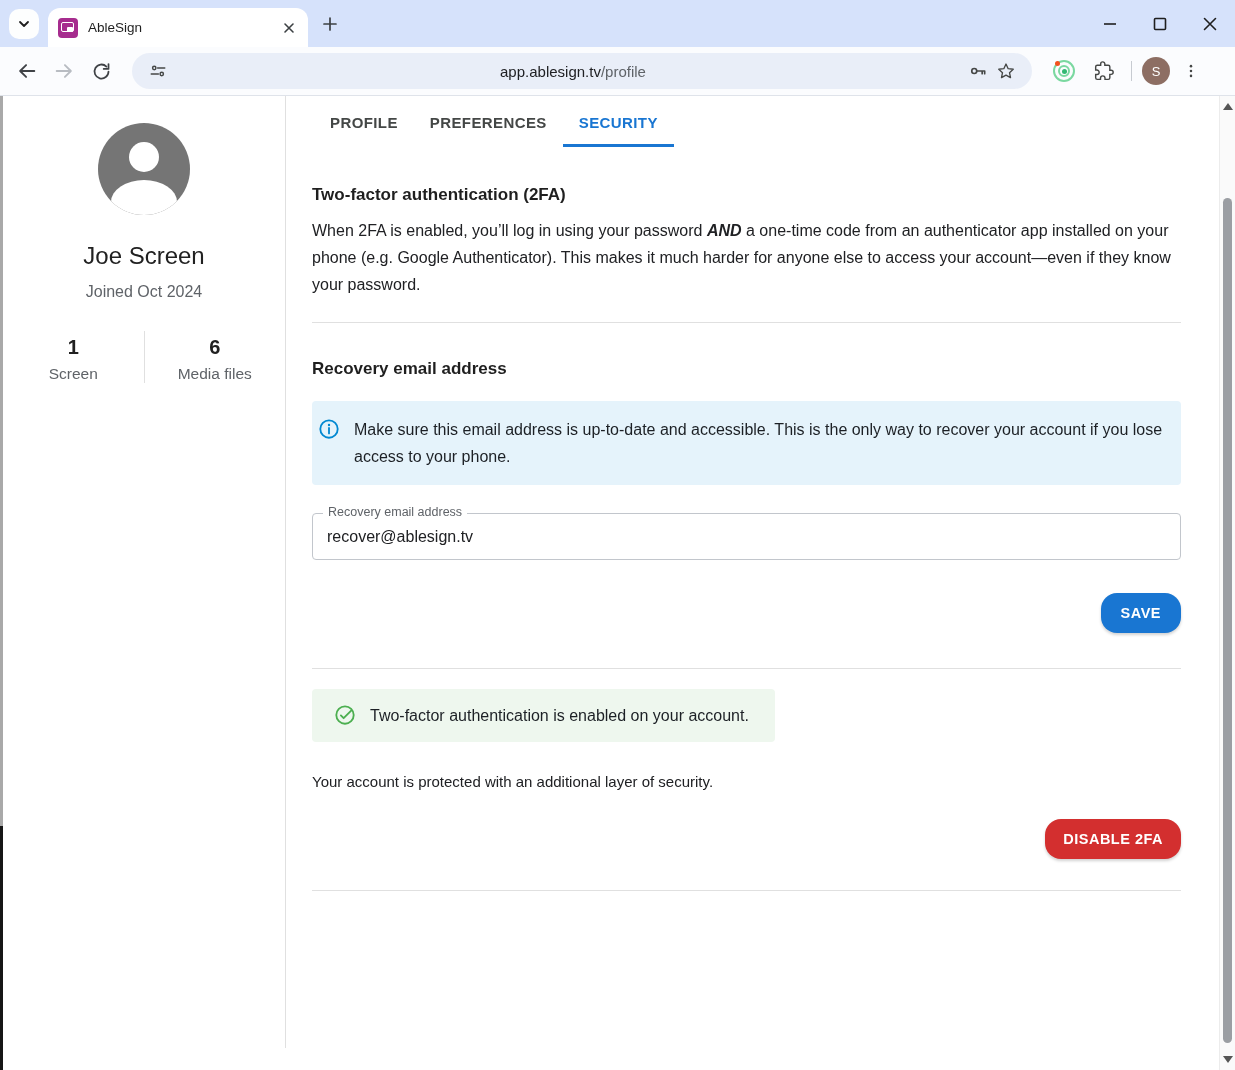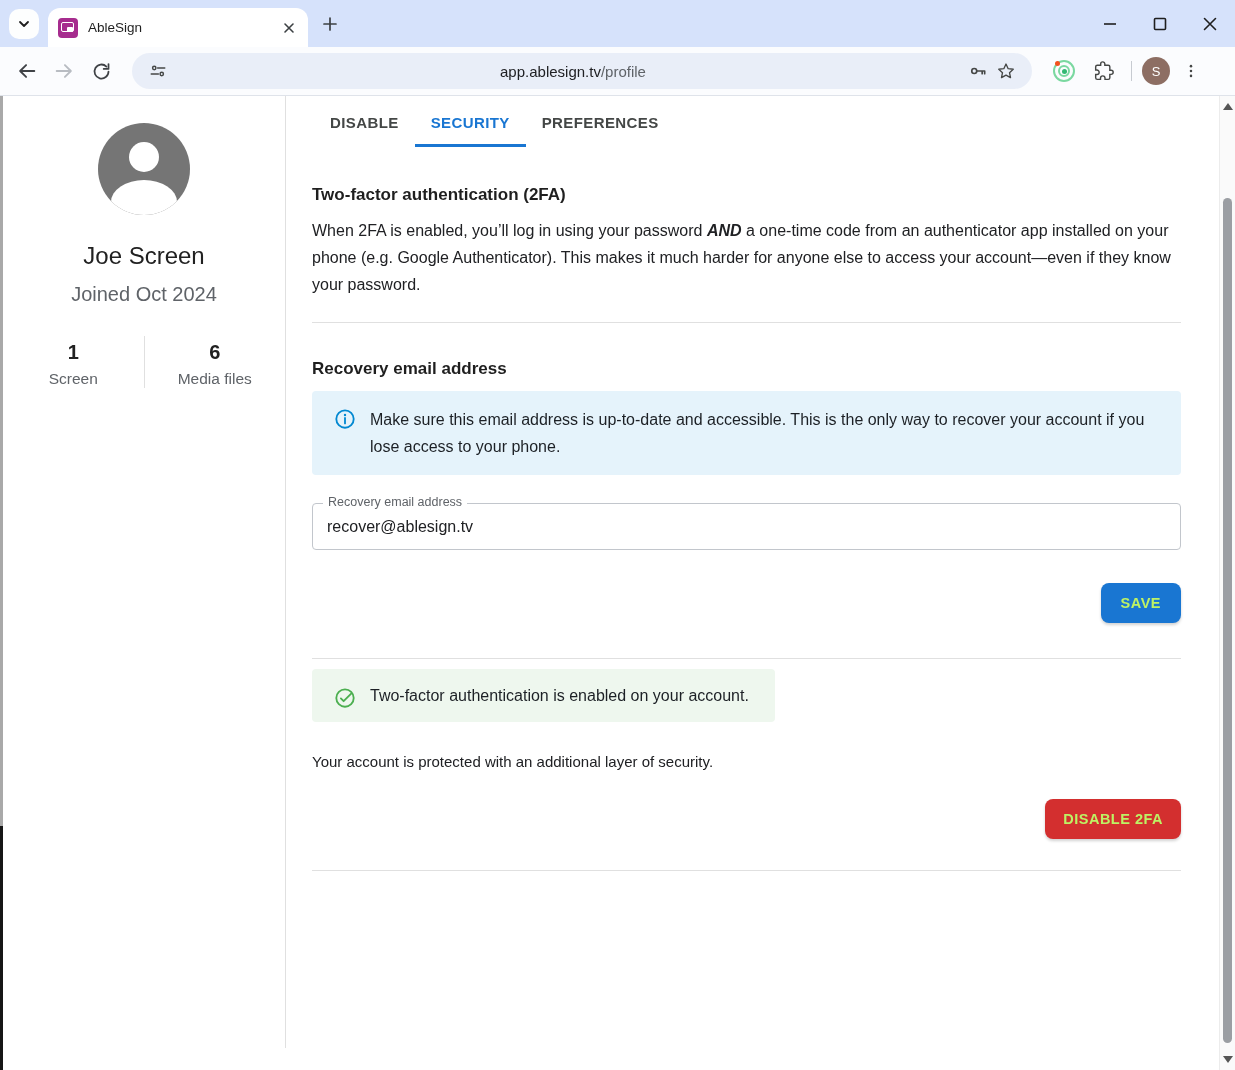--- a/index.html
+++ b/index.html
@@ -40,21 +40,21 @@
   
   .page { position:absolute; left:0; top:96px; width:1235px; height:974px; background:#fff; }
   .edge-gray { position:absolute; left:0; top:0; width:3px; height:730px; background:#a9a9a9; }
   .edge-black { position:absolute; left:0; top:730px; width:3px; height:244px; background:#161616; }
 
   .sidebar { position:absolute; left:3px; top:0; width:283px; height:952px; border-right:1px solid #e0e0e0; text-align:center; }
   .avatar { width:92px; height:92px; border-radius:50%; background:#757575; margin:27px auto 0; position:relative; overflow:hidden; }
   .avatar .head { position:absolute; left:31px; top:19px; width:30px; height:30px; background:#fff; border-radius:50%; }
   .avatar .shoulders { position:absolute; left:13px; top:57px; width:66px; height:44px; background:#fff; border-radius:50%; }
   .profile-name { margin-top:27px; font-size:24px; color:#212121; }
-  .profile-joined { margin-top:13px; font-size:20px; color:#5f6368; }
+  .profile-joined { margin-top:13px; font-size:16px; color:#5f6368; }
   .stats { margin-top:30px; display:flex; }
   .stat { flex:1; padding-top:5px; }
   .stat + .stat { border-left:1px solid #e0e0e0; }
   .stat-value { font-size:20px; font-weight:600; color:#212121; }
   .stat-label { margin-top:6px; font-size:15.5px; color:#5f6368; }
 
   .main { position:absolute; left:286px; top:0; width:933px; height:974px; }
   .tabs-row { display:flex; height:51px; padding-left:28px; }
   .app-tab { position:relative; padding:18px 16px 0; font-size:15px; font-weight:bold; letter-spacing:.4px; color:#444746; }
   .app-tab.active { color:#1976d2; }
@@ -64,31 +64,31 @@
   .h2 { font-size:17px; font-weight:700; color:#1f1f1f; line-height:24px; }
   .h2-2fa { margin-top:36px; }
   .para { font-size:16px; line-height:27px; margin-top:10px; }
   .divider { height:1px; background:#e0e0e0; }
   .div-1 { margin-top:24px; }
   .h2-recovery { margin-top:34px; }
   .div-2 { margin-top:35px; }
   .h2-auth { margin-top:34px; }
   .div-3 { margin-top:31px; }
 
-  .alert { border-radius:4px; display:flex; padding:15px 16px; margin-top:10px; }
+  .alert { border-radius:4px; display:flex; padding:15px 0; margin-top:20px; }
   .alert-info { background:#e5f3fb; }
-  .alert-success { background:#eef7ee; width:fit-content; padding:13px 26px 13px 16px;align-items:flex-end; }
+  .alert-success { background:#eef7ee; width:fit-content; padding:13px 26px 13px 16px; }
   .alert-icon { flex:0 0 auto; width:22px; height:22px; margin:2px 14px 0 6px; }
   .alert-text { font-size:16px; line-height:27px; color:#1c2025; }
 
   .mui-field { position:relative; margin-top:28px; border:1px solid #c2c6cc; border-radius:4px; height:47px; background:#fff; }
   .mui-label { position:absolute; top:-9px; left:10px; background:#fff; padding:0 5px; font-size:12.5px; color:#5f6368; }
   .mui-input { width:100%; height:100%; border:none; outline:none; background:transparent; font-family:"Liberation Sans", sans-serif; font-size:16px; color:#202124; padding:0 14px; }
 
-  .btn { display:block; margin-left:auto; border:none; border-radius:8px; color:#bef264; font-family:"Liberation Sans", sans-serif; font-size:14.5px; font-weight:bold; letter-spacing:.5px; height:40px; box-shadow:0 2px 3px rgba(0,0,0,.18); }
+  .btn { display:block; margin-left:auto; border:none; border-radius:16px; color:#ffffff; font-family:"Liberation Sans", sans-serif; font-size:14.5px; font-weight:bold; letter-spacing:.5px; height:40px; box-shadow:0 2px 3px rgba(0,0,0,.18); }
   .btn-save { margin-top:33px; background:#1976d2; padding:0 20px; }
   .btn-disable { margin-top:24px; background:#d32f2f; padding:0 18px; }
   .note { font-size:15px; line-height:27px; margin-top:26px; }
 
   
   .scrollbar { position:absolute; right:0; top:0; width:16px; height:974px; background:#fafafa; border-left:1px solid #ececec; }
   .sb-up { position:absolute; top:7px; left:3px; width:0; height:0; border-left:5px solid transparent; border-right:5px solid transparent; border-bottom:7px solid #555; }
   .sb-thumb { position:absolute; top:102px; left:3px; width:9px; height:845px; background:#9b9ea3; border-radius:5px; }
   .sb-down { position:absolute; bottom:7px; left:3px; width:0; height:0; border-left:5px solid transparent; border-right:5px solid transparent; border-top:7px solid #555; }
 
@@ -222,23 +222,23 @@
         </div>
         <div class="stat">
           <div class="stat-value">6</div>
           <div class="stat-label">Media files</div>
         </div>
       </div>
     </div>
 
     <div class="main">
       <div class="tabs-row">
-        <div class="app-tab">DISABLE</div>
+        <div class="app-tab">PROFILE</div>
+        <div class="app-tab">PREFERENCES</div>
         <div class="app-tab active"><span>SECURITY</span><div class="tab-underline"></div></div>
-        <div class="app-tab">PREFERENCES</div>
       </div>
 
       <div class="content">
 
         <div class="h2 h2-2fa">Two-factor authentication (2FA)</div>
         <div class="para"><span>When 2FA is enabled, you’ll log in using your password </span><b><i><span>AND</span></i></b><span> a one-time code from an authenticator app installed on your phone (e.g. Google Authenticator). This makes it much harder for anyone else to access your account—even if they know your password.</span></div>
 
         <div class="divider div-1"></div>
 
         <div class="h2 h2-recovery">Recovery email address</div>

